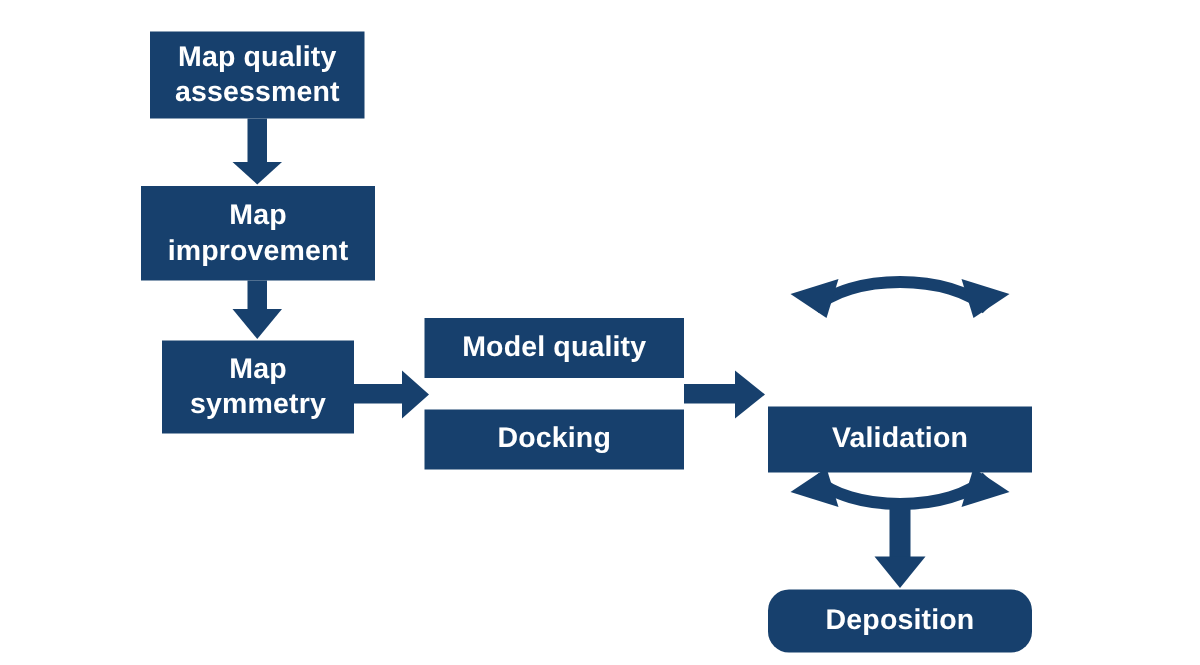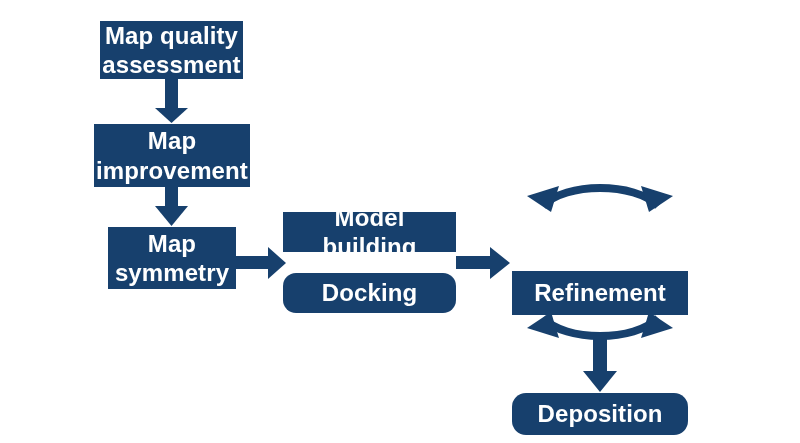--- a/index.html
+++ b/index.html
@@ -20,36 +20,36 @@
     background: #ffffff;
   }
   .node {
     position: absolute;
     background: #17406D;
     color: #ffffff;
     display: flex;
     align-items: center;
     justify-content: center;
     text-align: center;
-    font-size: 24px;
+    font-size: 19px;
     font-weight: 600;
     line-height: 1.22;
     letter-spacing: 0.1px;
     box-sizing: border-box;
     padding: 2px 6px;
     white-space: pre-line;
   }
   .node span { display: block; }
 
   
   #node-map-quality-assessment { left: 100px; top: 21px;  width: 143px; height: 58px; }
   #node-map-improvement        { left: 94px;  top: 124px; width: 156px; height: 63px; }
   #node-map-symmetry           { left: 108px; top: 227px; width: 128px; height: 62px; }
   #node-model-building         { left: 283px; top: 212px; width: 173px; height: 40px; }
-  #node-docking                { left: 283px; top: 273px; width: 173px; height: 40px; border-radius: 13px; }
+  #node-docking                { left: 283px; top: 273px; width: 173px; height: 40px; }
   #node-refinement             { left: 512px; top: 211px; width: 176px; height: 46px; }
   #node-validation             { left: 512px; top: 271px; width: 176px; height: 44px; }
   #node-deposition             { left: 512px; top: 393px; width: 176px; height: 42px; border-radius: 14px; }
 
   
   #cycle-gap {
     position: absolute;
     left: 515px;
     top: 257px;
     width: 170px;
@@ -118,31 +118,31 @@
     <span>Map
 improvement</span>
   </div>
 
   <div class="node" id="node-map-symmetry">
     <span>Map
 symmetry</span>
   </div>
 
   <div class="node" id="node-model-building">
-    <span>Model building</span>
+    <span>Model quality</span>
   </div>
 
   <div class="node" id="node-docking">
     <span>Docking</span>
   </div>
 
 
   <div id="cycle-gap"></div>
 
   <div class="node" id="node-validation">
-    <span>Refinement</span>
+    <span>Validation</span>
   </div>
 
   <div class="node" id="node-deposition">
     <span>Deposition</span>
   </div>
 
 </div>
 
 </body></html>

